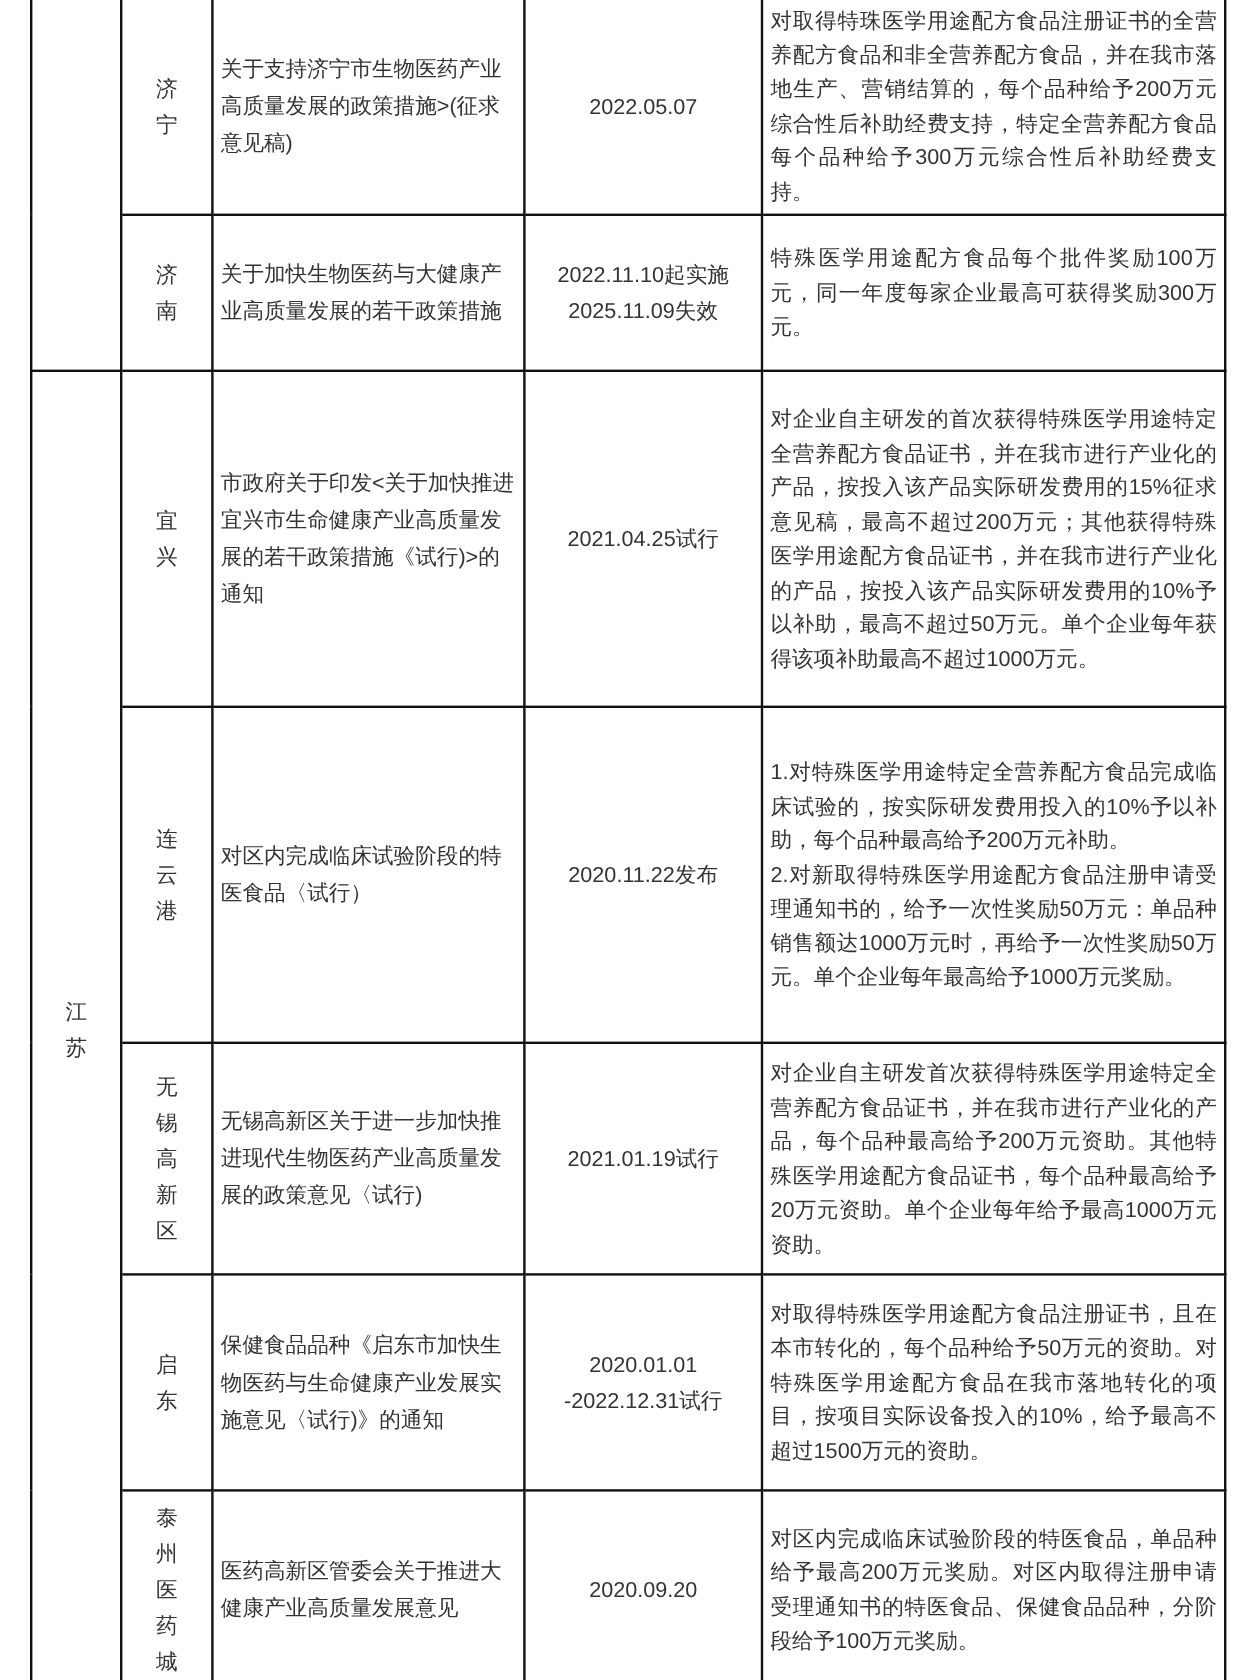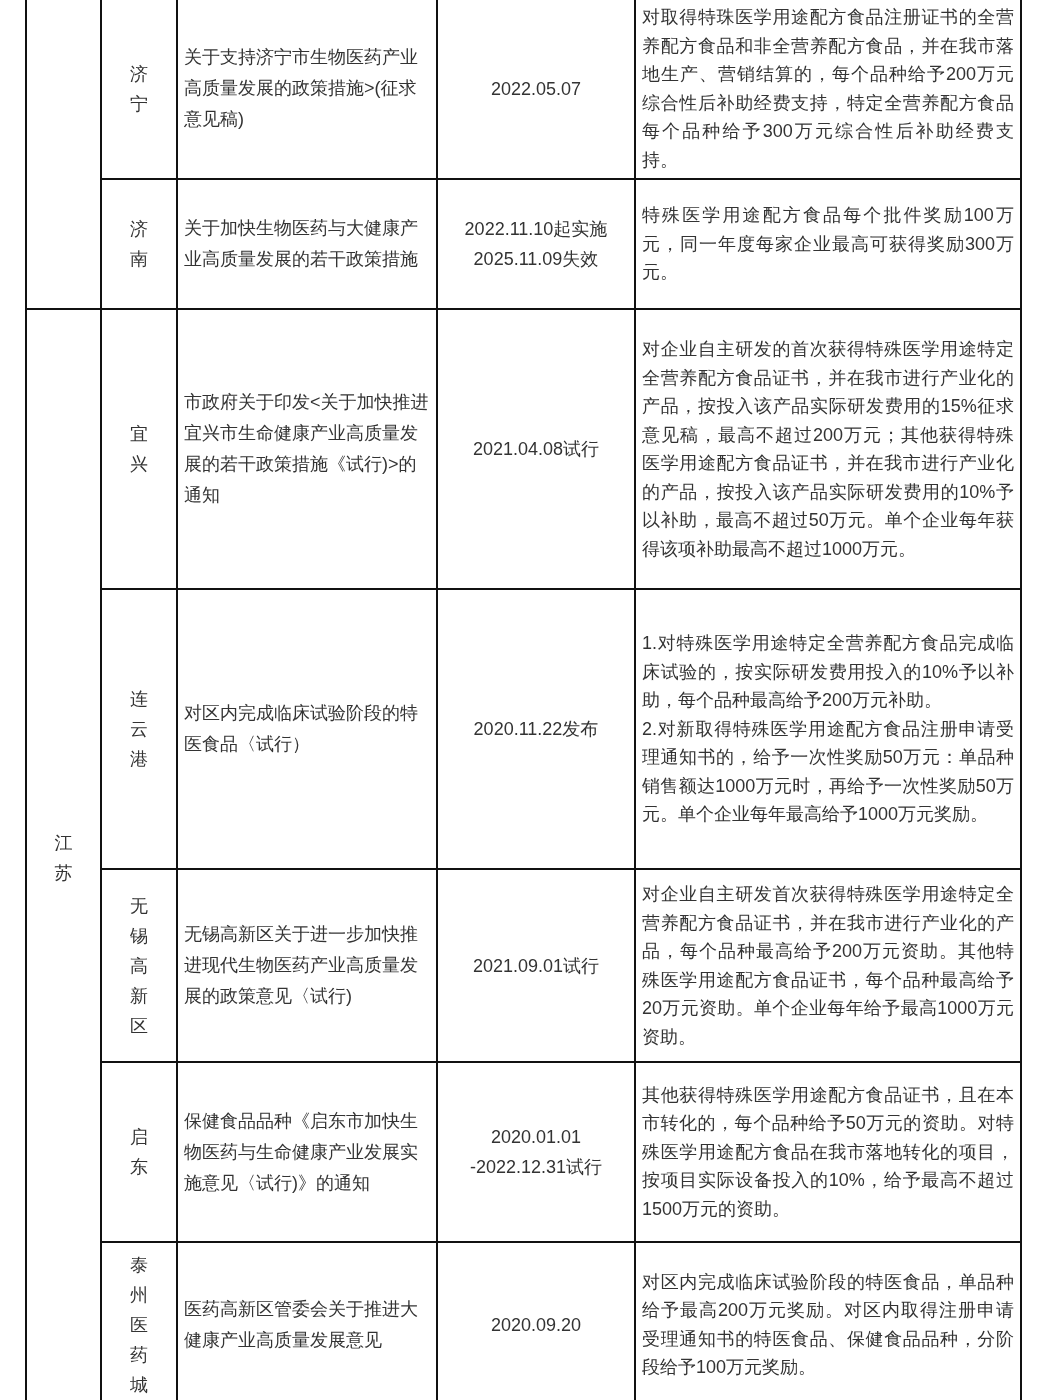--- a/index.html
+++ b/index.html
@@ -91,49 +91,49 @@
         <td class="date">2022.11.10起实施
 2025.11.09失效</td>
         <td class="content">特殊医学用途配方食品每个批件奖励100万元，同一年度每家企业最高可获得奖励300万元。</td>
       </tr>
       <tr style="height:280px;">
         <td class="province" rowspan="5">江
 苏</td>
         <td class="city">宜
 兴</td>
         <td class="policy">市政府关于印发&lt;关于加快推进宜兴市生命健康产业高质量发展的若干政策措施《试行)&gt;的通知</td>
-        <td class="date">2021.04.08试行</td>
+        <td class="date">2021.04.25试行</td>
         <td class="content">对企业自主研发的首次获得特殊医学用途特定全营养配方食品证书，并在我市进行产业化的产品，按投入该产品实际研发费用的15%征求意见稿，最高不超过200万元；其他获得特殊医学用途配方食品证书，并在我市进行产业化的产品，按投入该产品实际研发费用的10%予以补助，最高不超过50万元。单个企业每年获得该项补助最高不超过1000万元。</td>
       </tr>
       <tr style="height:280px;">
         <td class="city">连
 云
 港</td>
         <td class="policy">对区内完成临床试验阶段的特医食品〈试行）</td>
         <td class="date">2020.11.22发布</td>
         <td class="content">1.对特殊医学用途特定全营养配方食品完成临床试验的，按实际研发费用投入的10%予以补助，每个品种最高给予200万元补助。
 2.对新取得特殊医学用途配方食品注册申请受理通知书的，给予一次性奖励50万元：单品种销售额达1000万元时，再给予一次性奖励50万元。单个企业每年最高给予1000万元奖励。</td>
       </tr>
       <tr style="height:193px;">
         <td class="city">无
 锡
 高
 新
 区</td>
         <td class="policy">无锡高新区关于进一步加快推进现代生物医药产业高质量发展的政策意见〈试行)</td>
-        <td class="date">2021.09.01试行</td>
+        <td class="date">2021.01.19试行</td>
         <td class="content">对企业自主研发首次获得特殊医学用途特定全营养配方食品证书，并在我市进行产业化的产品，每个品种最高给予200万元资助。其他特殊医学用途配方食品证书，每个品种最高给予20万元资助。单个企业每年给予最高1000万元资助。</td>
       </tr>
       <tr style="height:180px;">
         <td class="city">启
 东</td>
         <td class="policy">保健食品品种《启东市加快生物医药与生命健康产业发展实施意见〈试行)》的通知</td>
         <td class="date">2020.01.01
 -2022.12.31试行</td>
-        <td class="content">其他获得特殊医学用途配方食品证书，且在本市转化的，每个品种给予50万元的资助。对特殊医学用途配方食品在我市落地转化的项目，按项目实际设备投入的10%，给予最高不超过1500万元的资助。</td>
+        <td class="content">对取得特殊医学用途配方食品注册证书，且在本市转化的，每个品种给予50万元的资助。对特殊医学用途配方食品在我市落地转化的项目，按项目实际设备投入的10%，给予最高不超过1500万元的资助。</td>
       </tr>
       <tr style="height:165px;">
         <td class="city">泰
 州
 医
 药
 城</td>
         <td class="policy">医药高新区管委会关于推进大健康产业高质量发展意见</td>
         <td class="date">2020.09.20</td>
         <td class="content">对区内完成临床试验阶段的特医食品，单品种给予最高200万元奖励。对区内取得注册申请受理通知书的特医食品、保健食品品种，分阶段给予100万元奖励。</td>

